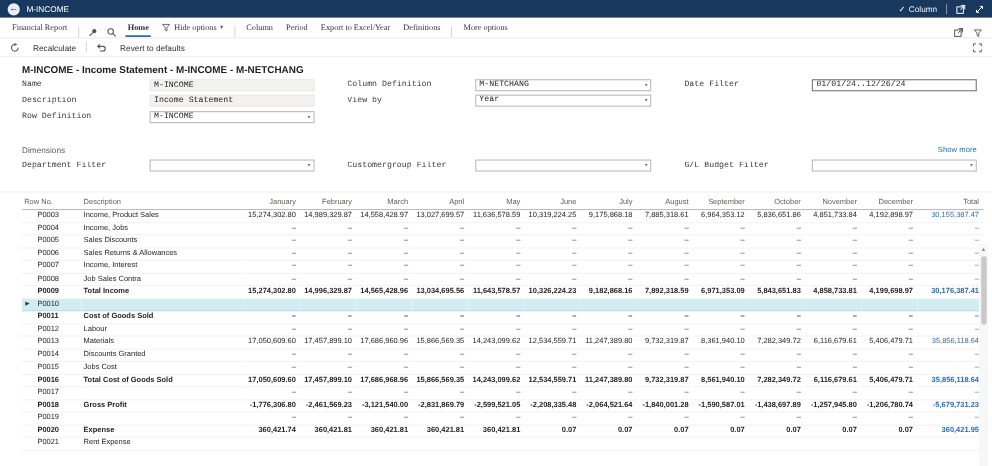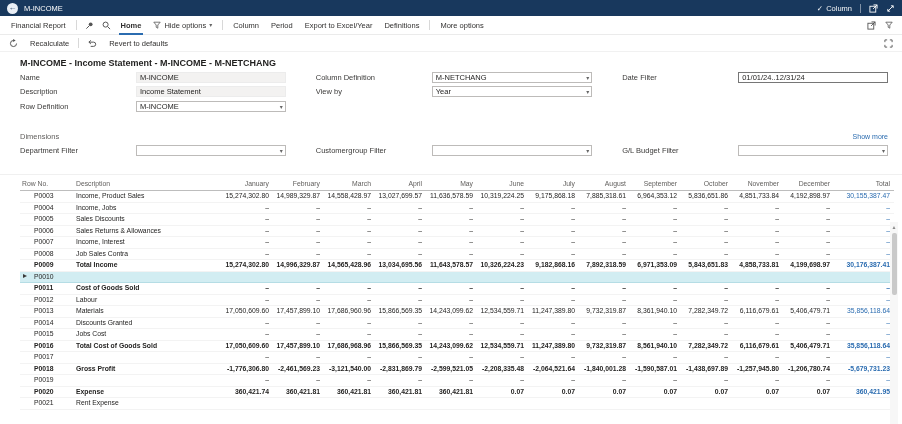--- a/index.html
+++ b/index.html
@@ -12,43 +12,43 @@
     padding: 0 7px; font-size: 7.5px; }
   .back-btn { width: 11px; height: 11px; border-radius: 50%; background: #e9eef5; color: #18385d;
     border: none; display: flex; align-items: center; justify-content: center; font-size: 8px;
     margin-right: 6px; cursor: pointer; line-height: 1; }
   .tb-right { margin-left: auto; display: flex; align-items: center; gap: 8px; }
   .saved { display: flex; align-items: center; gap: 3px; opacity: .95; }
   .tb-divider { width: 1px; height: 9px; background: rgba(255,255,255,.45); }
   .tb-icon { display: flex; align-items: center; cursor: pointer; }
 
   
-  .menubar { height: 19px; display: flex; align-items: center; gap: 8px; padding: 0 9px;
-    font-size: 7.5px; color: #323130; border-bottom: 1px solid #ebebeb; }
+  .menubar { height: 19px; display: flex; align-items: flex-end; gap: 8px; padding: 0 9px;
+    font-size: 7.5px; color: #323130; border-bottom: 1px solid #ebebeb; font-family: Liberation Serif, serif; }
   .vdiv { width: 1px; height: 10px; background: #d8d8d8; }
   .mb-item { height: 19px; display: flex; align-items: center; gap: 3px; padding: 0 2px; cursor: pointer; white-space: nowrap; }
   .mb-item.active { box-shadow: inset 0 -2px 0 #2b6cb0; font-weight: bold; }
   .mb-icon { display: flex; align-items: center; cursor: pointer; }
   .caret { font-size: 6px; color: #666; line-height: 1; }
   .mb-right { margin-left: auto; display: flex; align-items: center; gap: 9px; }
 
   
   .actionbar { height: 17px; display: flex; align-items: center; gap: 9px; padding: 0 9px;
     font-size: 7.5px; color: #323130; border-bottom: 1px solid #f1f1f1; }
   .ab-item { display: flex; align-items: flex-start; gap: 12px; cursor: pointer; white-space: nowrap; }
   .ab-right { margin-left: auto; display: flex; align-items: center; }
 
   
   .page-title { padding: 6px 20px 2px 20px; font-size: 9px; font-weight: bold; color: #1f1e1d; }
 
   
   .section-head { display: flex; align-items: center; justify-content: space-between;
     padding: 6px 14px 3px 20px; font-size: 7.5px; color: #605e5c; }
   .show-more { color: #2b6cb0; cursor: pointer; font-size: 7px; }
-  .grid3 { display: grid; grid-template-columns: 1fr 1.04fr 1fr; column-gap: 30px; padding: 0 14px 2px 20px; }
+  .grid3 { display: grid; grid-template-columns: 1fr 1.04fr 1fr; column-gap: 30px; padding: 0 14px 2px 20px; font-family: Liberation Mono, monospace; }
   .fcol { display: flex; flex-direction: column; }
   .frow { display: flex; align-items: center; height: 14.5px; }
   .frow label { flex: 0 0 116px; font-size: 7.5px; color: #3b3a39; white-space: nowrap; overflow: hidden; }
   .fctl { flex: 1; position: relative; height: 11px; font-size: 7.5px; display: flex; align-items: center; }
   .ctl-readonly { width: 100%; height: 11px; line-height: 10px; background: #f3f2f1; border: 1px solid #ececec; padding: 0 3px; white-space: nowrap; overflow: hidden; }
   .ctl-combo { width: 100%; height: 11px; line-height: 9px; background: #fff; border: 1px solid #bdbbb9; padding: 0 12px 0 3px; white-space: nowrap; overflow: hidden; cursor: pointer; }
   .ctl-input { width: 100%; height: 11px; line-height: 9px; background: #fff; border: 1px solid #767676; padding: 0 3px; white-space: nowrap; overflow: hidden; }
   .combo-caret { position: absolute; right: 3px; top: 2px; font-size: 6px; color: #666; }
   .toggle { width: 19px; height: 9.5px; border-radius: 5px; background: #18385d; position: relative; cursor: pointer; }
   .toggle::after { content: ""; position: absolute; top: 1.7px; right: 1.7px; width: 6px; height: 6px; border-radius: 50%; background: #fff; }
@@ -221,21 +221,21 @@
           <div class="fctl">
             <div class="ctl-combo">Year</div>
             <span class="combo-caret">▾</span>
           </div>
         </div>
       </div>
       <div class="fcol">
         <div class="frow">
           <label>Date Filter</label>
           <div class="fctl">
-              <div class="ctl-input">01/01/24..12/31/24</div>
+              <div class="ctl-input">01/01/24..12/26/24</div>
             </div>
         </div>
       </div>
     </div>
   </section>
 
   <section style="margin-top:10px;">
     <div class="section-head">
       <span>Dimensions</span>
       <span class="show-more">Show more</span>

